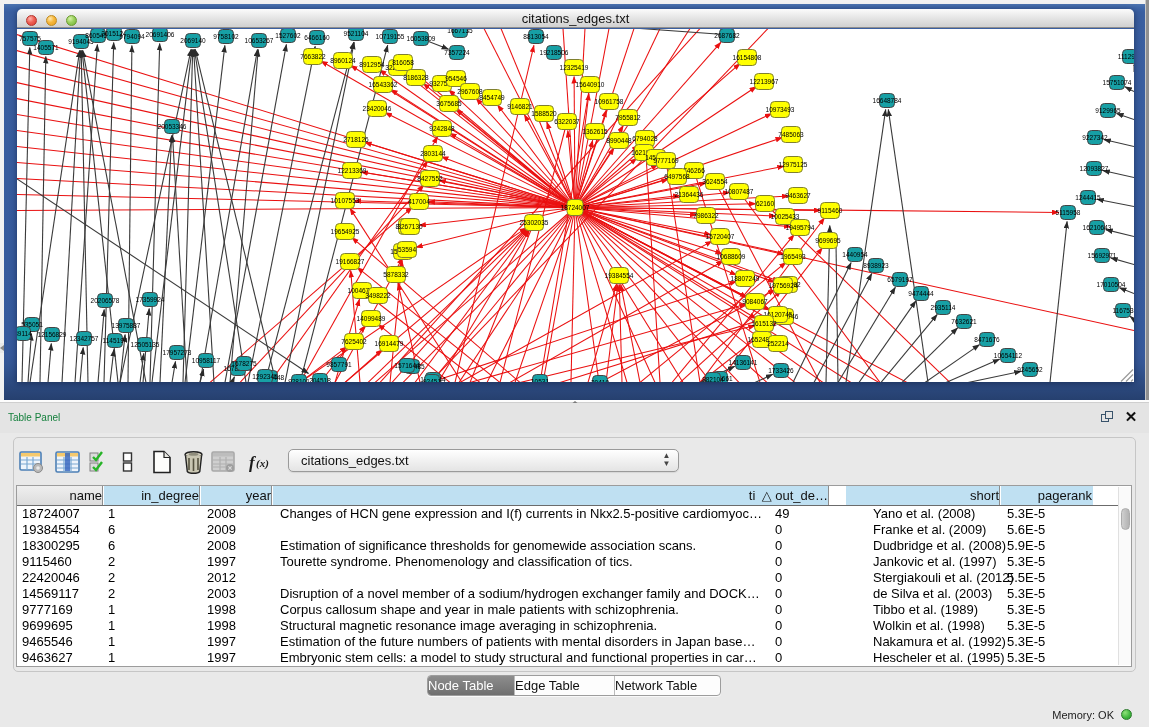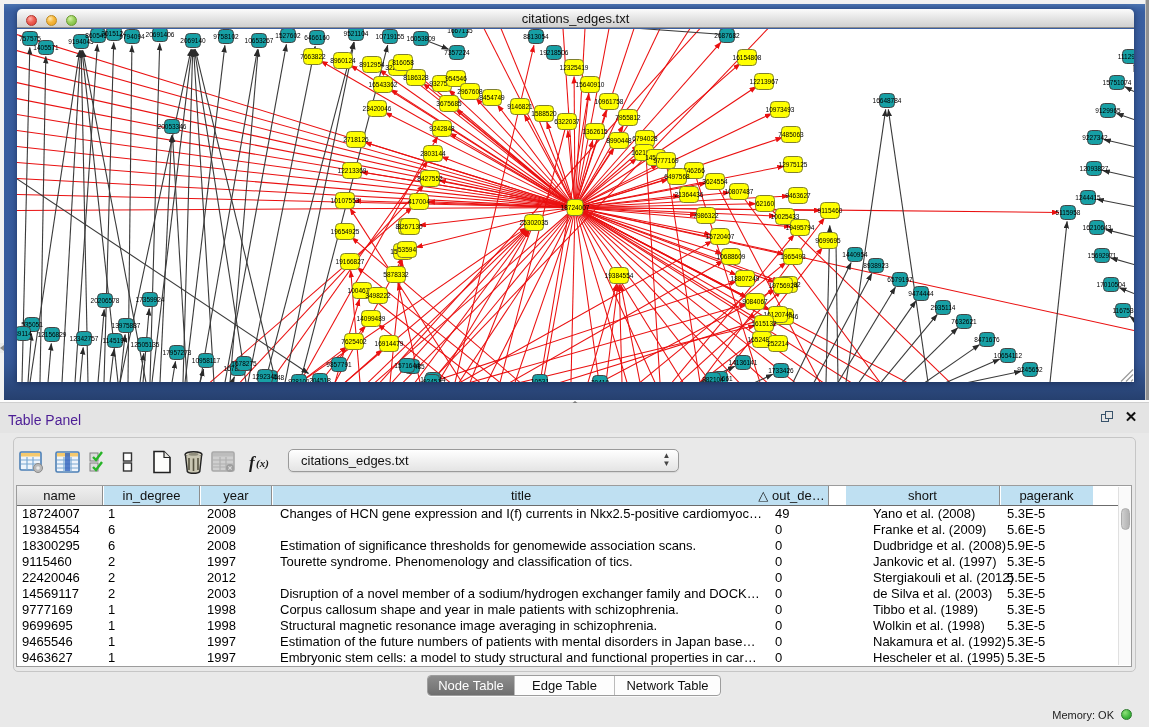--- a/index.html
+++ b/index.html
@@ -16,51 +16,51 @@
  background:linear-gradient(180deg,#fbfbfb,#e9e9e9 40%,#d2d2d2 95%);border-bottom:1px solid #8e8e8e;
  text-align:center;font-size:13px;color:#111;line-height:20px}
 .tl{position:absolute;top:6px;width:11px;height:11px;border-radius:50%;z-index:5}
 #tlr{left:9px;background:radial-gradient(circle at 35% 30%,#ffb3ac,#ee6156 45%,#d93a30);border:1px solid #b5352c}
 #tly{left:29px;background:radial-gradient(circle at 35% 30%,#ffe9b0,#f6b73c 45%,#e59e23);border:1px solid #c08a1e}
 #tlg{left:49px;background:radial-gradient(circle at 35% 30%,#d6f3a8,#9ad05e 45%,#72b236);border:1px solid #6a9a30}
 #gcanvas{position:absolute;left:0;top:20px;width:1117px;height:353px;background:#fff;overflow:hidden}
 
 #split{position:absolute;left:0;top:400px;width:1149px;height:3px;background:#fdfdfd;border-bottom:1px solid #cfcfcf}
 #splitgrip{position:absolute;left:570px;top:401px;width:0;height:0;border-left:5px solid transparent;border-right:5px solid transparent;border-bottom:4px solid #7a7a7a}
-#tphead{position:absolute;left:0;top:403px;width:1149px;height:30px;background:#e4e4e4;font-size:14px;color:#4c1d95}
+#tphead{position:absolute;left:0;top:403px;width:1149px;height:30px;background:#e4e4e4;font-size:10px;color:#15803d}
 #tphead .lbl{position:absolute;left:8px;top:9px}
 #tpfloat{position:absolute;left:1101px;top:411px;width:13px;height:12px}
 #tpfloat .sq1{position:absolute;left:0;top:3px;width:8px;height:8px;border:1.2px solid #39536b}
 #tpfloat .sq2{position:absolute;left:4px;top:0;width:8px;height:8px;border:1.2px solid #39536b;background:#e4e4e4}
 #tpclose{position:absolute;left:1123px;top:409px;width:16px;height:16px;font-size:15px;font-weight:bold;color:#111;line-height:16px;text-align:center}
 
 #panelbox{position:absolute;left:13px;top:437px;width:1123px;height:235px;border:1px solid #c6c6c6;border-radius:5px;background:#e9e9e9}
 
 #toolbar{position:absolute;left:0px;top:440px;width:1149px;height:40px}
 .ticon{position:absolute;top:10px}
 #combo{position:absolute;left:288px;top:449px;width:391px;height:23px;border:1px solid #9a9a9a;border-radius:5px;
  background:linear-gradient(180deg,#ffffff,#f1f1f1 50%,#e4e4e4);font-size:13px;color:#111;line-height:21px;padding-left:12px;
  box-shadow:0 1px 1px rgba(0,0,0,.08)}
 #combo .arr{position:absolute;right:5px;top:2px;width:13px;height:17px;font-size:8px;line-height:8px;color:#444;text-align:center}
 
 #table{position:absolute;left:16px;top:485px;width:1116px;height:182px;background:#fff;border:1px solid #9c9c9c}
 #thead{position:absolute;left:0;top:0;width:1114px;height:20px;border-bottom:1px solid #6b6b6b;font-size:13px;color:#111}
-#thead .h{position:absolute;top:0;height:19px;line-height:19px;text-align:center;background:#bfe0f2;border-right:1px solid #8d8d8d}
+#thead .h{position:absolute;top:0;height:19px;line-height:19px;text-align:right;background:#bfe0f2;border-right:1px solid #8d8d8d}
 #thead .h.gray{background:linear-gradient(180deg,#efefef,#dcdcdc)}
 #tbody{position:absolute;left:0;top:20px;width:1114px;height:160px;font-size:13px;color:#000}
 .tr{position:relative;height:16px;line-height:16px;white-space:nowrap}
 .tr span{position:absolute;top:0;overflow:hidden}
 .c0{left:5px;width:83px}.c1{left:91px;width:90px}.c2{left:190px;width:75px}.c3{left:263px;width:485px}
 .c4{left:758px;width:70px}.c5{left:856px;width:156px;text-align:left}.c6{left:990px;width:100px}
 
 #vsb{position:absolute;left:1101px;top:1px;width:13px;height:178px;background:#fafafa;border-left:1px solid #e0e0e0}
 #vsb .thumb{position:absolute;left:2px;top:21px;width:9px;height:22px;border-radius:5px;background:linear-gradient(90deg,#cfcfcf,#b2b2b2);border:1px solid #ababab}
 
 #tabs{position:absolute;left:427px;top:675px;height:21px;border:1px solid #9d9d9d;border-radius:4px;overflow:hidden;font-size:13px;line-height:19px;background:#fdfdfd;box-shadow:0 1px 0 rgba(255,255,255,.7)}
-#tabs .seg{float:left;height:100%;text-align:center;color:#111}
+#tabs .seg{float:left;height:100%;color:#111}
 #tabs .seg.sel{background:linear-gradient(180deg,#8d8d8d,#6f6f6f);color:#fff}
 #tabs .seg.b{border-left:1px solid #bbb}
 
 #mem{position:absolute;left:0;top:709px;width:1114px;text-align:right;font-size:11px;color:#222}
 #memdot{position:absolute;left:1121px;top:709px;width:11px;height:11px;border-radius:50%;background:radial-gradient(circle at 35% 30%,#8fe27a,#3db53b 60%,#2f9630);border:1px solid #2c7a2c}
 </style></head>
 <body>
 <div id="stage">
  <div id="desk">
       <div id="deskblue"></div>

